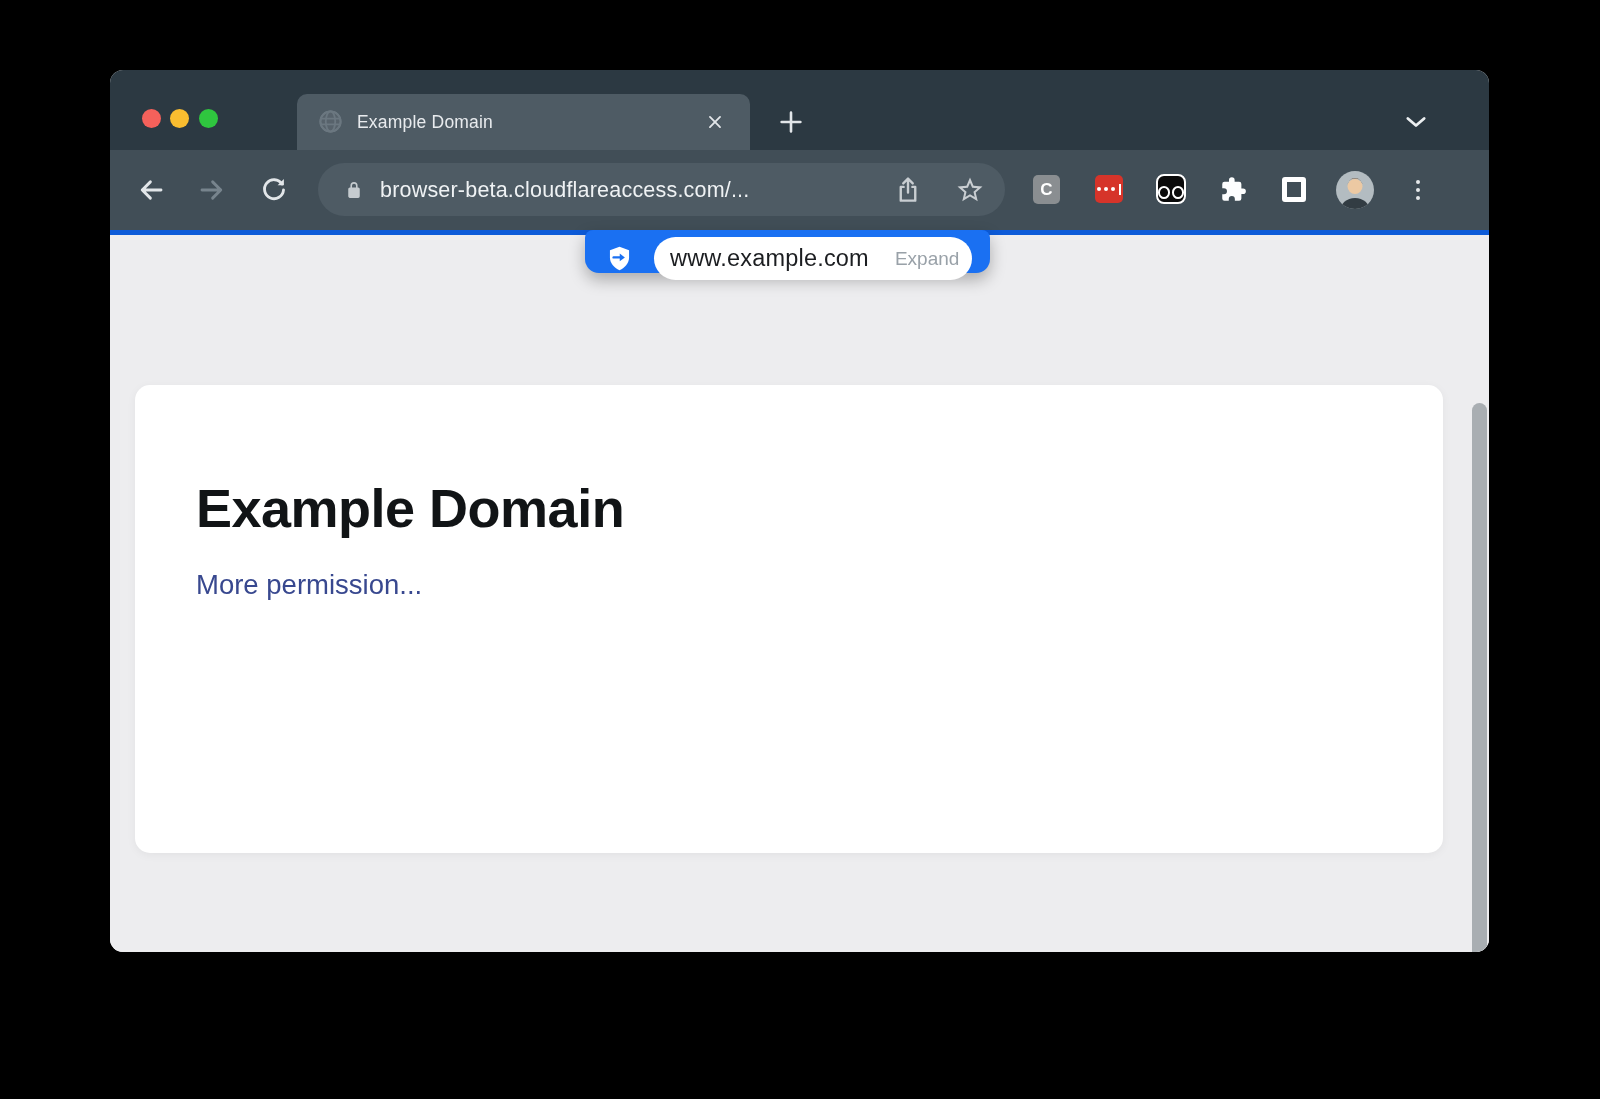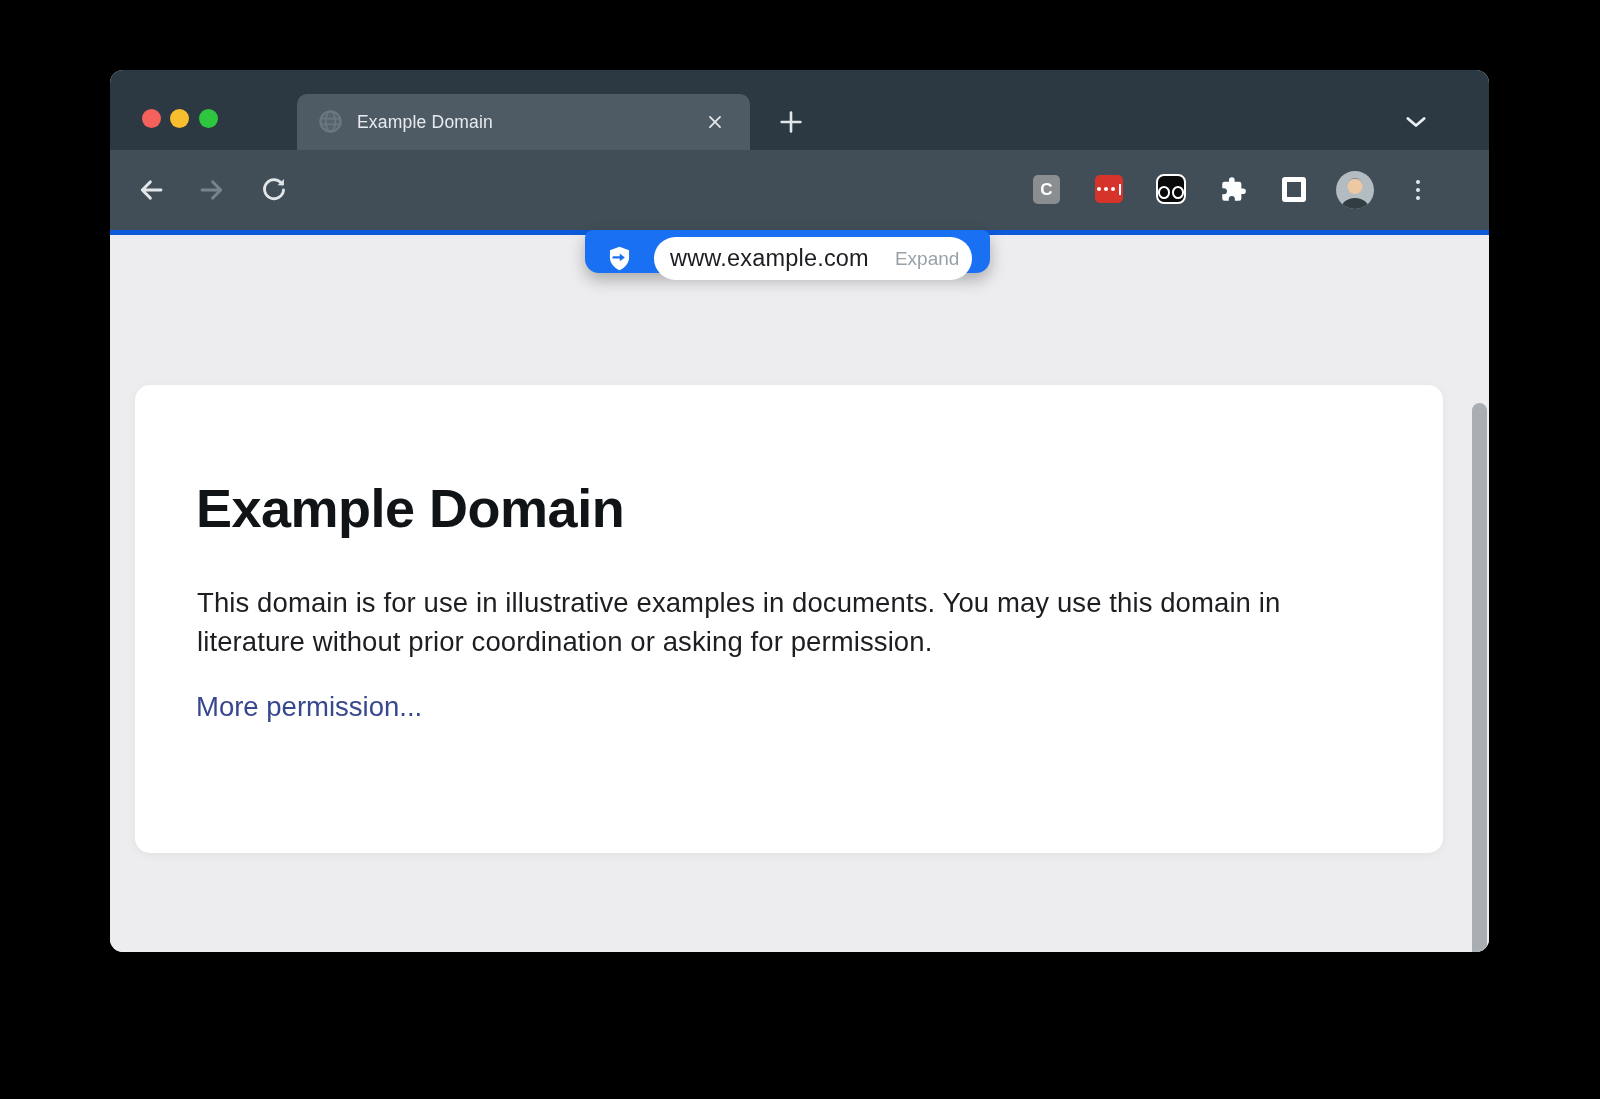--- a/index.html
+++ b/index.html
@@ -139,20 +139,39 @@
           <path d="M4 12h15M12.5 5.5L19 12l-6.5 6.5"></path>
         </svg>
       </div>
       <div class="nav-btn nav-reload">
         <svg viewBox="0 0 24 24" fill="none" stroke="currentColor" stroke-width="2.3" stroke-linecap="round">
           <path d="M18.4 7.2A7.6 7.6 0 1 0 19.6 12"></path>
           <path d="M19.9 3.1v5h-5" fill="currentColor" stroke="none"></path>
         </svg>
       </div>
 
+      <div class="urlbar">
+        <span class="lock">
+          <svg viewBox="0 0 24 24" fill="currentColor">
+            <path d="M12 2.5a4.3 4.3 0 0 0-4.3 4.3V9H7a1.9 1.9 0 0 0-1.9 1.9v8.7c0 1 .85 1.9 1.9 1.9h10a1.9 1.9 0 0 0 1.9-1.9v-8.7c0-1-.85-1.9-1.9-1.9h-.7V6.8A4.3 4.3 0 0 0 12 2.5zm-2.4 6.5V6.8a2.4 2.4 0 0 1 4.8 0V9z"></path>
+          </svg>
+        </span>
+        <span class="url-text">browser-beta.cloudflareaccess.com/...</span>
+        <span class="share-btn">
+          <svg viewBox="0 0 24 24" fill="none" stroke="currentColor" stroke-width="1.9" stroke-linecap="round" stroke-linejoin="round">
+            <path d="M8.2 6.7L12 2.9l3.8 3.8M12 3.2V14"></path>
+            <path d="M8.5 9.5H6.2v11h11.6v-11h-2.3"></path>
+          </svg>
+        </span>
+        <span class="star-btn">
+          <svg viewBox="0 0 24 24" fill="currentColor">
+            <path d="M22 9.24l-7.19-.62L12 2 9.19 8.63 2 9.24l5.46 4.73L5.82 21 12 17.27 18.18 21l-1.63-7.03L22 9.24zM12 15.4l-3.76 2.27 1-4.28-3.32-2.88 4.38-.38L12 6.1l1.71 4.04 4.38.38-3.32 2.88 1 4.28L12 15.4z"></path>
+          </svg>
+        </span>
+      </div>
 
       <div class="ext-row-item ext-c">
         <span>C</span>
       </div>
 
       <div class="ext-row-item ext-red">
         <span class="dot"></span>
         <span class="dot"></span>
         <span class="dot"></span>
         <span class="bar"></span>
@@ -199,20 +218,19 @@
       </span>
       <div class="banner-pill">
         <span class="banner-host">www.example.com</span>
         <span class="banner-expand">Expand</span>
       </div>
     </div>
 
     <div class="viewport">
       <div class="card">
         <h1 class="page-heading">Example Domain</h1>
-        <p class="page-para">This domain is for use in illustrative examples in documents. You may use this domain in literature without prior coordination or asking for permission.</p>
         <a href="#" class="page-link">More permission...</a>
       </div>
       <div class="scrollbar-thumb"></div>
     </div>
 
   </div>
 </div>
 
 </body></html>

